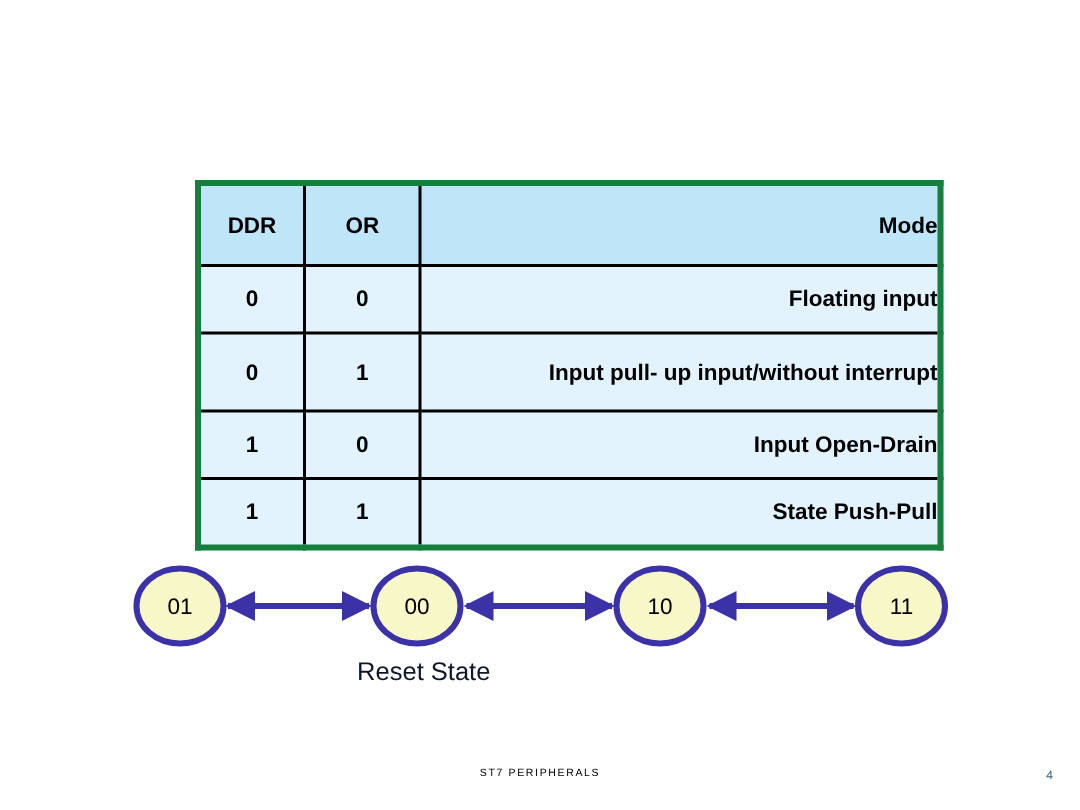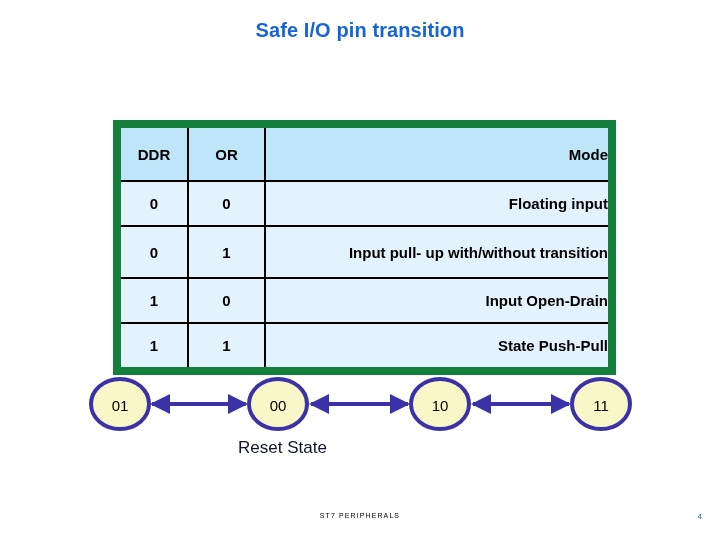--- a/index.html
+++ b/index.html
@@ -26,27 +26,27 @@
     font-size: 20px;
     font-weight: bold;
     line-height: 25px;
     letter-spacing: 0.1px;
   }
   #slide-title .line { display: block; }
 
   
   #mode-table {
     position: absolute;
-    left: 113px;
+    left: 130px;
     top: 120px;
     width: 495px;
     height: 230px;
     border-collapse: collapse;
     table-layout: fixed;
-    border: 8px solid #15803d;
+    border: 4px solid #15803d;
     background: #e3f3fd;
   }
   #mode-table col.c-ddr  { width: 71px; }
   #mode-table col.c-or   { width: 77px; }
   #mode-table col.c-mode { width: 347px; }
 
   #mode-table th,
   #mode-table td {
     border: 2px solid #000000;
     font-size: 15px;
@@ -121,21 +121,20 @@
     right: 18px;
     top: 512px;
     font-size: 8px;
     color: #2e5f80;
   }
 </style>
 </head>
 <body>
 
 <div id="slide-title">
-  <span class="line">Safe I/O pin transition</span>
 </div>
 
 <table id="mode-table">
   <colgroup>
     <col class="c-ddr">
       <col class="c-or">
       <col class="c-mode">
   </colgroup>
   <thead>
     <tr>
@@ -146,21 +145,21 @@
   </thead>
   <tbody>
     <tr class="r-short">
       <td class="bit-cell">0</td>
       <td class="bit-cell">0</td>
       <td class="mode-cell">Floating input</td>
     </tr>
     <tr class="r-tall">
       <td class="bit-cell">0</td>
       <td class="bit-cell">1</td>
-      <td class="mode-cell">Input pull- up with/without transition</td>
+      <td class="mode-cell">Input pull- up input/without interrupt</td>
     </tr>
     <tr class="r-short">
       <td class="bit-cell">1</td>
       <td class="bit-cell">0</td>
       <td class="mode-cell">Input Open-Drain</td>
     </tr>
     <tr class="r-short">
       <td class="bit-cell">1</td>
       <td class="bit-cell">1</td>
       <td class="mode-cell">State Push-Pull</td>

